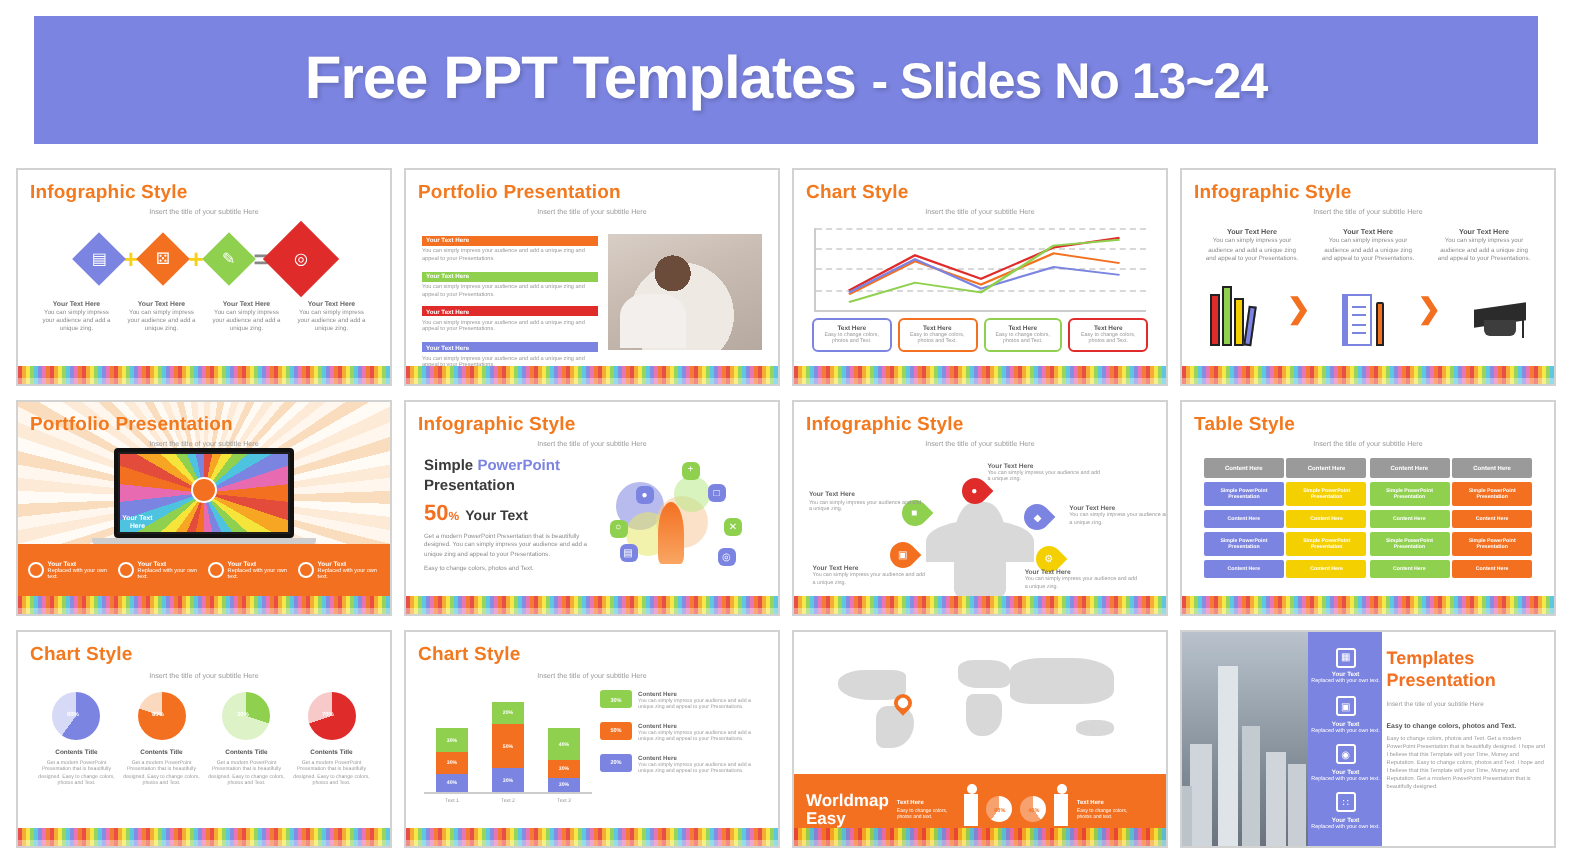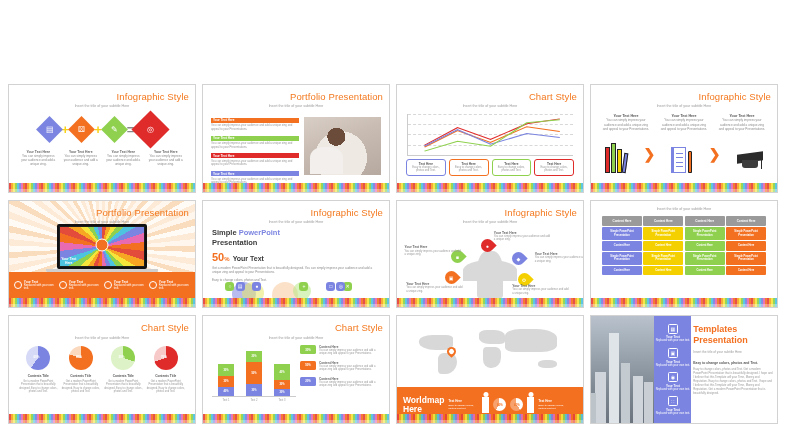--- a/index.html
+++ b/index.html
@@ -62,22 +62,22 @@
         #f37021 14px,#f37021 16px);
     opacity:.92;
   }
   .pencils::after{
     content:""; position:absolute; left:0; right:0; bottom:0; height:3px;
     background:rgba(255,255,255,.35);
   }
 
   
   .s-title{
-    text-align:right; color:#f3791f;
-    font-size:9.5px; font-weight:normal; line-height:1.1;
+    text-align:left; color:#f3791f;
+    font-size:9.5px; font-weight:bold; line-height:1.1;
     margin-top:3px; letter-spacing:.1px;
   }
   .s-sub{
     text-align:center; color:#9a9a9a;
     font-size:3.6px; line-height:1.2; margin-top:2px;
   }
   .tiny{ font-size:3.1px; color:#8d8d8d; line-height:1.35; }
   .tiny-b{ font-size:3.6px; color:#555; font-weight:bold; line-height:1.3;}
 
   
@@ -151,21 +151,21 @@
   }
   .laptop .cap{ position:absolute; left:0; right:0; bottom:2px; text-align:center; font-size:3.4px; color:#fff; font-weight:bold;}
   .lap-base{ position:absolute; left:20%; top:64%; width:60%; height:4px; background:#cfcfcf; border-radius:0 0 3px 3px;}
   .orange-band{ position:absolute; left:0;right:0; bottom:9px; height:26px; background:#f37021; display:flex; align-items:center; justify-content:space-around; padding:0 3px;}
   .ob-item{ display:flex; gap:2px; align-items:center; width:23%;}
   .ob-dot{ width:8px;height:8px;border-radius:50%;border:.8px solid #fff;flex:none;}
   .ob-t{ font-size:2.8px;color:#fff;line-height:1.25;}
   .ob-t b{ font-size:3.2px; display:block;}
 
   
-  .s6{ display:flex; margin-top:4px; padding:0 3px;flex-direction:column;}
+  .s6{ display:flex; margin-top:4px; padding:0 3px;}
   .s6 .L{ flex:1.05; }
   .s6 .R{ flex:1; position:relative; height:58px;}
   .h-big{ font-size:7.5px; font-weight:bold; color:#3a3a3a; line-height:1.25;}
   .h-big .pp{ color:#7b84e0; }
   .pct{ font-size:11px; font-weight:bold; color:#f37021; margin-top:4px;}
   .pct .u{ font-size:6px; }
   .pct .yt{ font-size:7px; color:#3a3a3a; }
   .rocket{
     position:absolute; left:38%; bottom:4px; width:16%; height:55%;
     background:linear-gradient(180deg,#f37021,#f9a663);
@@ -246,20 +246,26 @@
   .s12r .tt{ font-size:9px; color:#f37021; font-weight:bold; line-height:1.2;}
   .s12r .ss{ font-size:3.2px;color:#9a9a9a;margin-top:4px;}
   .s12r .hh{ font-size:3.4px;color:#555;font-weight:bold;margin-top:7px;}
   .s12r .bb{ font-size:2.8px;color:#9a9a9a;line-height:1.45;margin-top:2px;}
 </style>
 </head>
 <body>
 
 <div class="page">
 
+  <div class="banner">
+    <div class="banner-text">
+      <span>Free PPT Templates</span>
+      <span class="sub">- Slides No 13~24</span>
+    </div>
+  </div>
 
   <div class="grid">
 
     <div class="slide">
       <div class="slide-inner">
         <div class="s-title">Infographic Style</div>
         <div class="s-sub">Insert the title of your subtitle Here</div>
         <div class="dia-row">
           <div class="dia" style="background:#7b84e0">
               <span>▤</span>
@@ -506,20 +512,21 @@
       <div class="pt" style="left:52%;top:28%"><b>Your Text Here</b><span>You can simply impress your audience and add a unique zing.</span></div>
       <div class="pt" style="left:4%;top:42%"><b>Your Text Here</b><span>You can simply impress your audience and add a unique zing.</span></div>
       <div class="pt" style="left:74%;top:48%"><b>Your Text Here</b><span>You can simply impress your audience and add a unique zing.</span></div>
       <div class="pt" style="left:5%;top:76%"><b>Your Text Here</b><span>You can simply impress your audience and add a unique zing.</span></div>
       <div class="pt" style="left:62%;top:78%"><b>Your Text Here</b><span>You can simply impress your audience and add a unique zing.</span></div>
       <div class="pencils"></div>
     </div>
 
     <div class="slide">
       <div class="slide-inner">
+        <div class="s-title">Table Style</div>
         <div class="s-sub">Insert the title of your subtitle Here</div>
         <div class="tbl">
           <div class="th">Content Here</div>
           <div class="th">Content Here</div>
           <div class="th">Content Here</div>
           <div class="th">Content Here</div>
 
           <div class="td" style="background:#7b84e0">Simple PowerPoint Presentation</div>
           <div class="td" style="background:#f5d000">Simple PowerPoint Presentation</div>
           <div class="td" style="background:#8fd14f">Simple PowerPoint Presentation</div>
@@ -636,21 +643,21 @@
         <div class="cont" style="left:22%;top:52%;width:10%;height:30%;border-radius:30% 40% 60% 20%"></div>
         <div class="cont" style="left:44%;top:20%;width:14%;height:20%;border-radius:30% 40% 20% 40%"></div>
         <div class="cont" style="left:46%;top:44%;width:10%;height:30%;border-radius:20% 30% 50% 40%"></div>
         <div class="cont" style="left:58%;top:18%;width:28%;height:32%;border-radius:30% 40% 30% 20%"></div>
         <div class="cont" style="left:76%;top:62%;width:10%;height:12%;border-radius:40%"></div>
         <div class="pin"></div>
       </div>
       <div class="wm-band">
         <div class="wm-title">
           <div>Worldmap</div>
-          <div>Here</div>
+          <div>Easy</div>
         </div>
         <div class="wm-t" style="width:30px"><b>Text Here</b><span>Easy to change colors, photos and text.</span></div>
         <div class="person"></div>
         <div class="donut" style="background:conic-gradient(#fff 0 60%, rgba(255,255,255,.35) 60% 100%)">
             <span style="color:#f37021">60%</span>
           </div>
         <div class="donut" style="background:conic-gradient(#fff 0 40%, rgba(255,255,255,.35) 40% 100%)">
             <span style="color:#f37021">40%</span>
           </div>
         <div class="person"></div>

